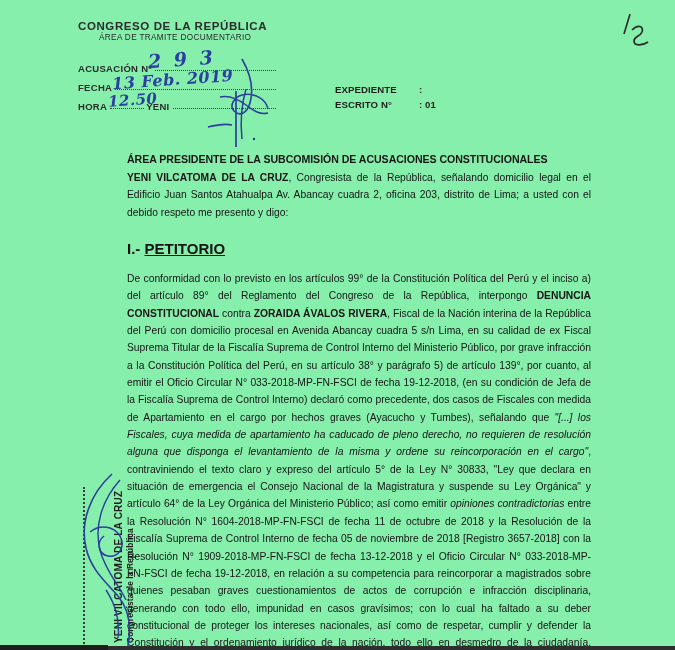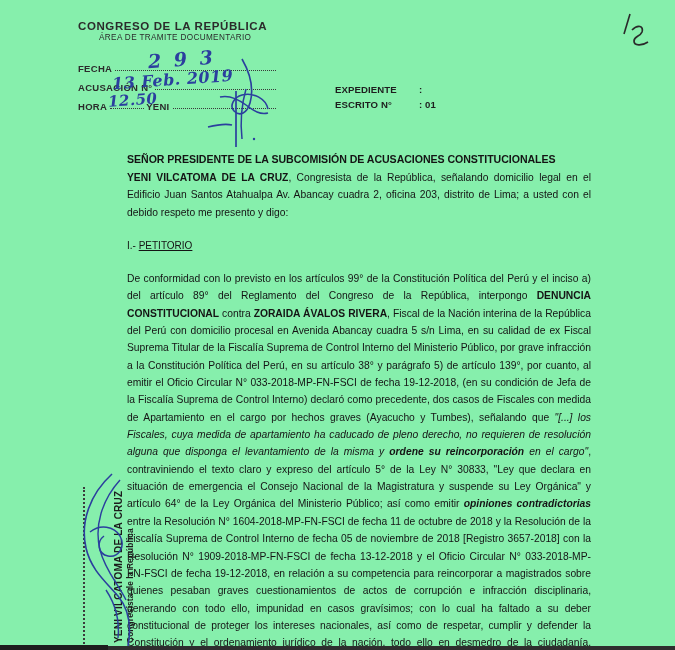--- a/index.html
+++ b/index.html
@@ -112,39 +112,39 @@
     width: 464px;
     font-size: 10.3px;
     line-height: 17.4px;
     text-align: justify;
     color: #141414;
   }
   .petitorio {
     position: absolute;
     left: 127px;
     top: 240px;
-    font-size: 10px;
-    font-weight: normal;
+    font-size: 15px;
+    font-weight: bold;
     color: #141414;
   }
   .petitorio .u { text-decoration: underline; }
 
   .body-main {
     position: absolute;
     left: 127px;
     top: 270px;
     width: 464px;
     font-size: 10.3px;
     line-height: 17.35px;
     text-align: justify;
     color: #141414;
   }
   .body-main b { font-weight: bold; }
   .body-main i { font-style: italic; }
-  .body-main .bi { font-style: italic; font-weight: bold; }
+  .body-main .bi { font-style: italic; font-weight: normal; }
 
   
   .vstamp {
     position: absolute;
     left: 83px;
     top: 487px;
     width: 46px;
     height: 162px;
   }
   .vstamp-inner {
@@ -199,25 +199,25 @@
 <body>
 
 <div class="page">
 
   <div class="recv-stamp">
     <div class="recv-title">CONGRESO DE LA REPÚBLICA</div>
     <div class="recv-sub">ÁREA DE TRAMITE DOCUMENTARIO</div>
 
     <div class="recv-rows">
       <div class="recv-row">
-        <span class="recv-lbl">FECHA</span>
+        <span class="recv-lbl">ACUSACIÓN N°</span>
         <span class="leader"></span>
       </div>
       <div class="recv-row">
-        <span class="recv-lbl">ACUSACIÓN N°</span>
+        <span class="recv-lbl">FECHA</span>
         <span class="leader"></span>
       </div>
       <div class="recv-row">
         <span class="recv-lbl">HORA</span>
         <span class="leader sm"></span>
         <span class="recv-lbl">YENI</span>
         <span class="leader"></span>
       </div>
     </div>
   </div>
@@ -244,21 +244,21 @@
     <div class="exp-row">
       <span class="exp-k">EXPEDIENTE</span>
       <span class="exp-v">:</span>
     </div>
     <div class="exp-row">
       <span class="exp-k">ESCRITO N°</span>
       <span class="exp-v">: 01</span>
     </div>
   </div>
 
-  <div class="addressee">SEÑOR PRESIDENTE DE LA SUBCOMISIÓN DE ACUSACIONES CONSTITUCIONALES</div>
+  <div class="addressee">ÁREA PRESIDENTE DE LA SUBCOMISIÓN DE ACUSACIONES CONSTITUCIONALES</div>
 
   <div class="intro"><b>YENI VILCATOMA DE LA CRUZ</b><span>, Congresista de la República, señalando domicilio legal en el Edificio Juan Santos Atahualpa Av. Abancay cuadra 2, oficina 203, distrito de Lima; a usted con el debido respeto me presento y digo:</span></div>
 
   <div class="petitorio"><span>I.- </span><span class="u">PETITORIO</span></div>
 
   <div class="body-main"><span>De conformidad con lo previsto en los artículos 99° de la Constitución Política del Perú y el inciso a) del artículo 89° del Reglamento del Congreso de la República, interpongo </span><b>DENUNCIA CONSTITUCIONAL</b><span> contra </span><b>ZORAIDA ÁVALOS RIVERA</b><span>, Fiscal de la Nación interina de la República del Perú con domicilio procesal en Avenida Abancay cuadra 5 s/n Lima, en su calidad de ex Fiscal Suprema Titular de la Fiscalía Suprema de Control Interno del Ministerio Público, por grave infracción a la Constitución Política del Perú, en su artículo 38° y parágrafo 5) de artículo 139°, por cuanto, al emitir el Oficio Circular N° 033-2018-MP-FN-FSCI de fecha 19-12-2018, (en su condición de Jefa de la Fiscalía Suprema de Control Interno) declaró como precedente, dos casos de Fiscales con medida de Apartamiento en el cargo por hechos graves (Ayacucho y Tumbes), señalando que </span><i>"[...] los Fiscales, cuya medida de apartamiento ha caducado de pleno derecho, no requieren de resolución alguna que disponga el levantamiento de la misma y </i><span class="bi">ordene su reincorporación</span><i> en el cargo"</i><span>, contraviniendo el texto claro y expreso del artículo 5° de la Ley N° 30833, "Ley que declara en situación de emergencia el Consejo Nacional de la Magistratura y suspende su Ley Orgánica" y artículo 64° de la Ley Orgánica del Ministerio Público; así como emitir </span><span class="bi">opiniones contradictorias</span><span> entre la Resolución N° 1604-2018-MP-FN-FSCI de fecha 11 de octubre de 2018 y la Resolución de la Fiscalía Suprema de Control Interno de fecha 05 de noviembre de 2018 [Registro 3657-2018] con la Resolución N° 1909-2018-MP-FN-FSCI de fecha 13-12-2018 y el Oficio Circular N° 033-2018-MP-FN-FSCI de fecha 19-12-2018, en relación a su competencia para reincorporar a magistrados sobre quienes pesaban graves cuestionamientos de actos de corrupción e infracción disciplinaria, generando con todo ello, impunidad en casos gravísimos; con lo cual ha faltado a su deber constitucional de proteger los intereses nacionales, así como de respetar, cumplir y defender la Constitución y el ordenamiento jurídico de la nación, todo ello en desmedro de la ciudadanía, abdicando a su función de defensora de la legalidad</span></div>
 
   <div class="vstamp">
     <div class="vstamp-inner"></div>
     <div class="vstamp-text" id="vstamp-name">YENI VILCATOMA DE LA CRUZ</div>

